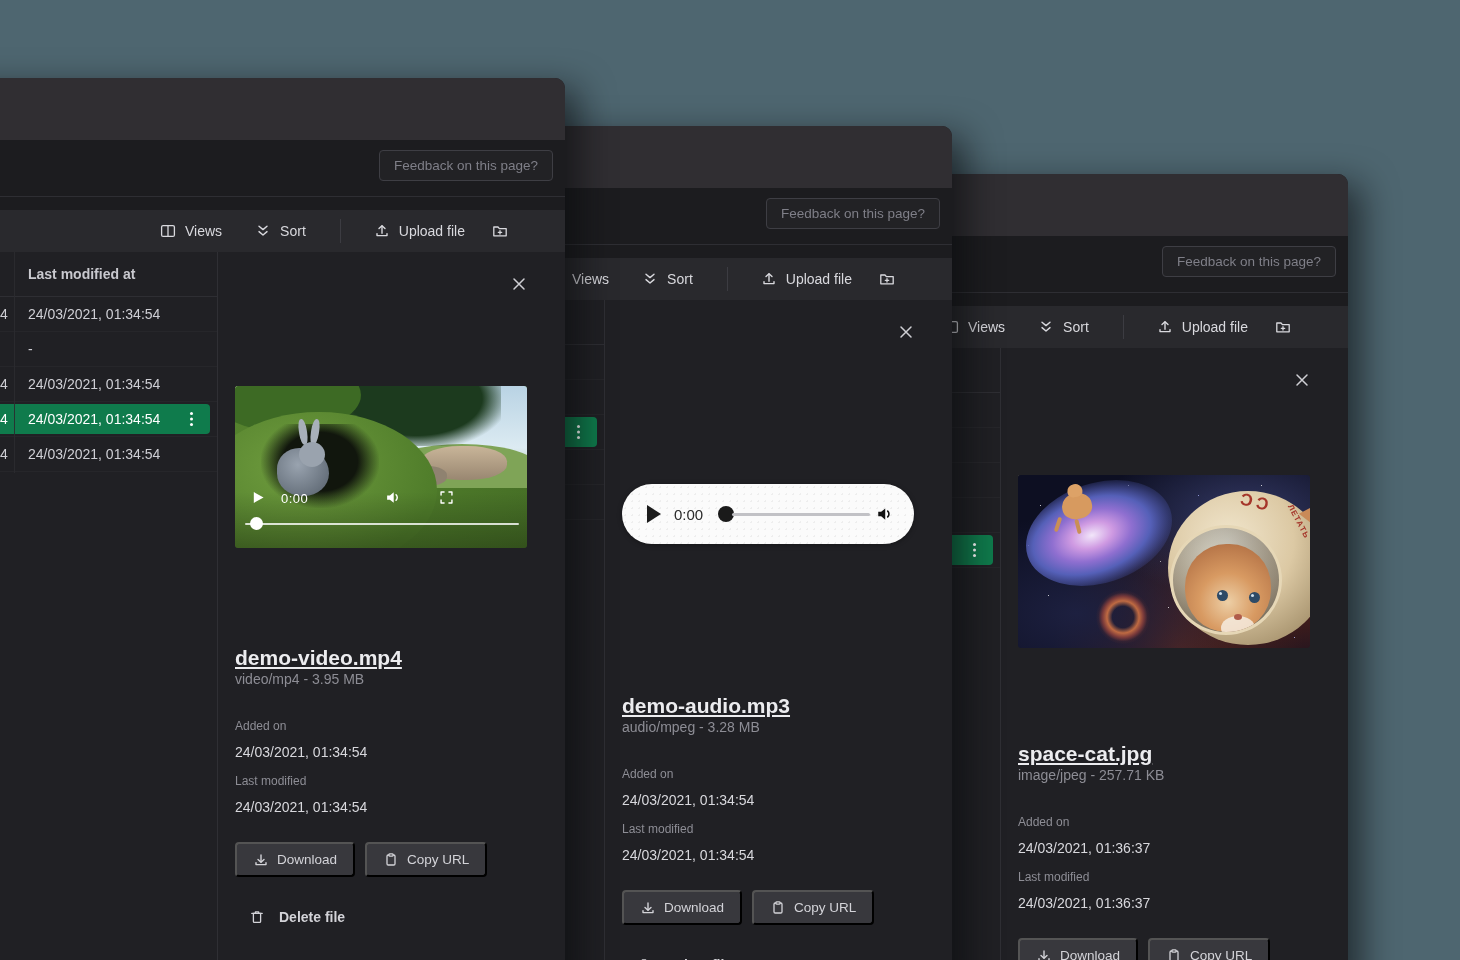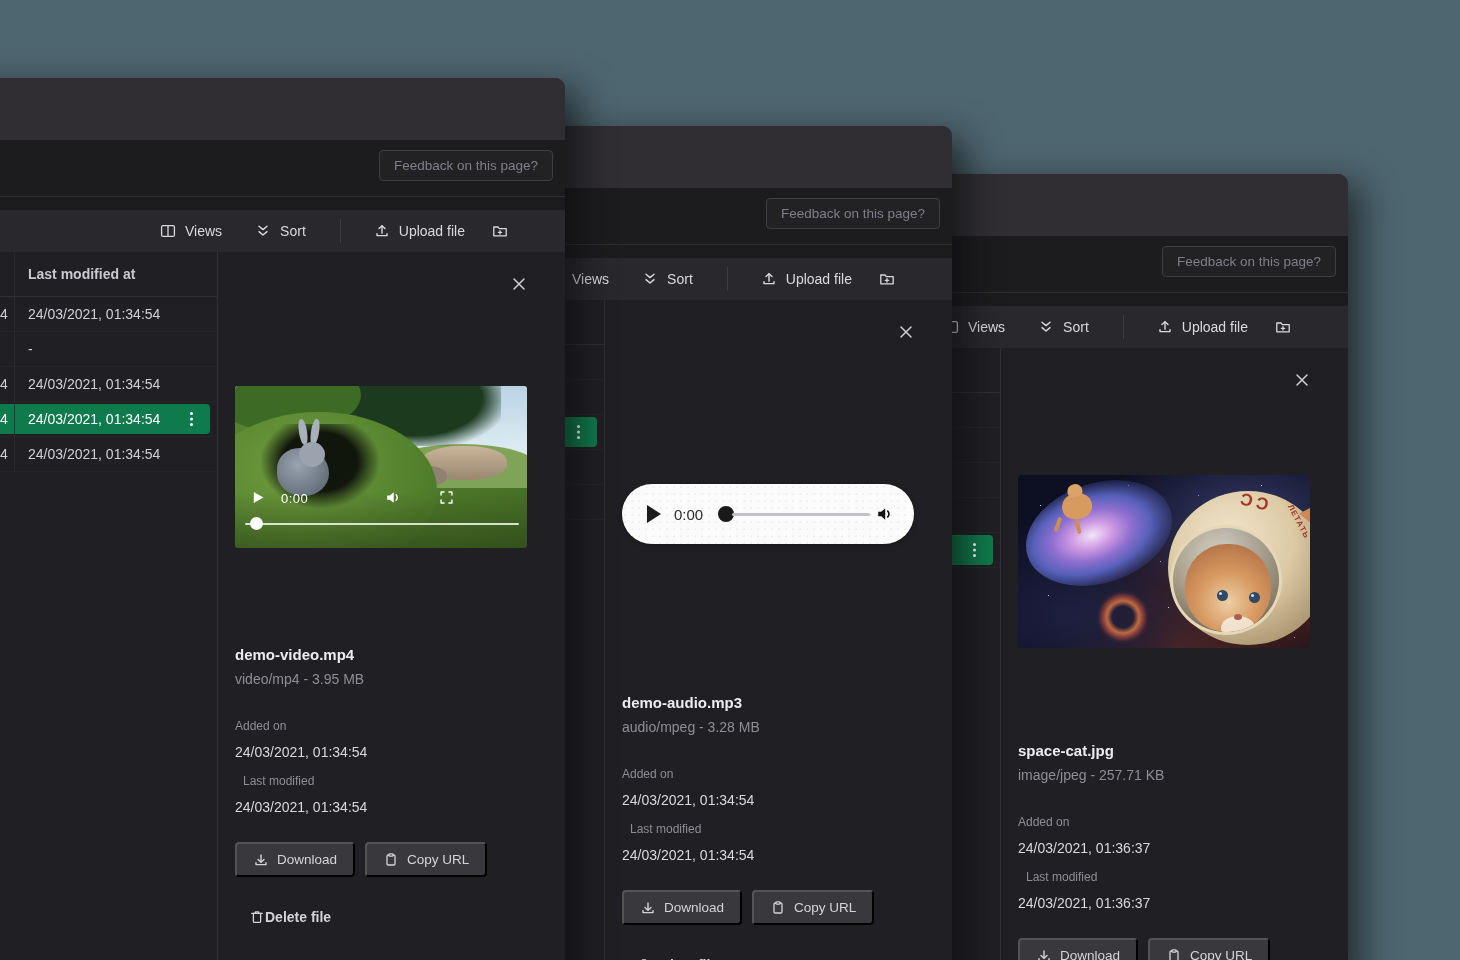--- a/index.html
+++ b/index.html
@@ -54,31 +54,31 @@
 
   .preview { position:absolute; left:17px; width:292px; border-radius:3px; overflow:hidden; }
   .preview.video { top:134px; height:162px; background:linear-gradient(105deg,#55822e 0%,#4f7c2a 55%,#466f26 100%); }
   .preview.image { top:127px; height:173px;
      background: radial-gradient(ellipse at 78% 25%, #353a66 0%, rgba(30,32,64,0) 45%),
                  radial-gradient(ellipse at 20% 80%, #1d2040 0%, rgba(15,16,40,0) 50%),
                  radial-gradient(ellipse at 55% 100%, #54261e 0%, rgba(60,25,22,0) 55%),
                  radial-gradient(ellipse at 95% 75%, #4a1f1a 0%, rgba(50,20,18,0) 45%), #0d0f22; }
   .preview.audio { top:184px; height:60px; overflow:visible; border-radius:30px; }
 
-  .file-name { position:absolute; left:17px; top:394px; font-size:15px; font-weight:700; color:#ececef; }
+  .file-name { position:absolute; left:17px; top:394px; font-size:21px; font-weight:700; color:#ececef;text-decoration:underline; }
   .file-meta { position:absolute; left:17px; top:419px; font-size:14px; color:#8d8d95; }
   .meta-lbl  { position:absolute; left:17px; font-size:12px; color:#8d8d95; }
   .meta-val  { position:absolute; left:17px; font-size:14px; color:#d8d8dd; }
   .lbl-added { top:467px; } .val-added { top:492px; }
-  .lbl-mod   { top:522px;margin-left:8px; } .val-mod   { top:547px; }
+  .lbl-mod   { top:522px; } .val-mod   { top:547px; }
 
   .btn-row { position:absolute; left:17px; top:590px; display:flex; gap:10px; }
   .btn { height:35px; padding:0 16px; background:#38383d; border-radius:4px; display:flex; align-items:center;
          gap:9px; color:#d3d3d8; font-size:13.5px; font-weight:500; cursor:pointer; }
-  .delete-row { position:absolute; left:31px; top:657px; display:flex; align-items:flex-start; 
+  .delete-row { position:absolute; left:31px; top:657px; display:flex; align-items:flex-start; gap:14px;
                 color:#d3d3d8; font-size:14px; font-weight:600; cursor:pointer; }
 
   
   .v-sky   { position:absolute; right:0; top:0; width:132px; height:88px;
              background:linear-gradient(180deg,#b9d3e4,#dcebf2 70%,#c3d4bc); }
   .v-hill2 { position:absolute; right:-10px; top:58px; width:150px; height:44px; background:#7fa457; border-radius:50% 50% 0 0; }
   .v-trees { position:absolute; left:96px; top:-26px; width:170px; height:86px;
              background:radial-gradient(ellipse at 50% 45%, #1c3a1e 55%, rgba(28,58,30,0) 78%); }
   .v-moss  { position:absolute; left:-24px; top:-28px; width:150px; height:74px; background:#3d6a24; border-radius:50%; }
   .v-rock1 { position:absolute; left:186px; top:60px; width:86px; height:34px; border-radius:45%;

